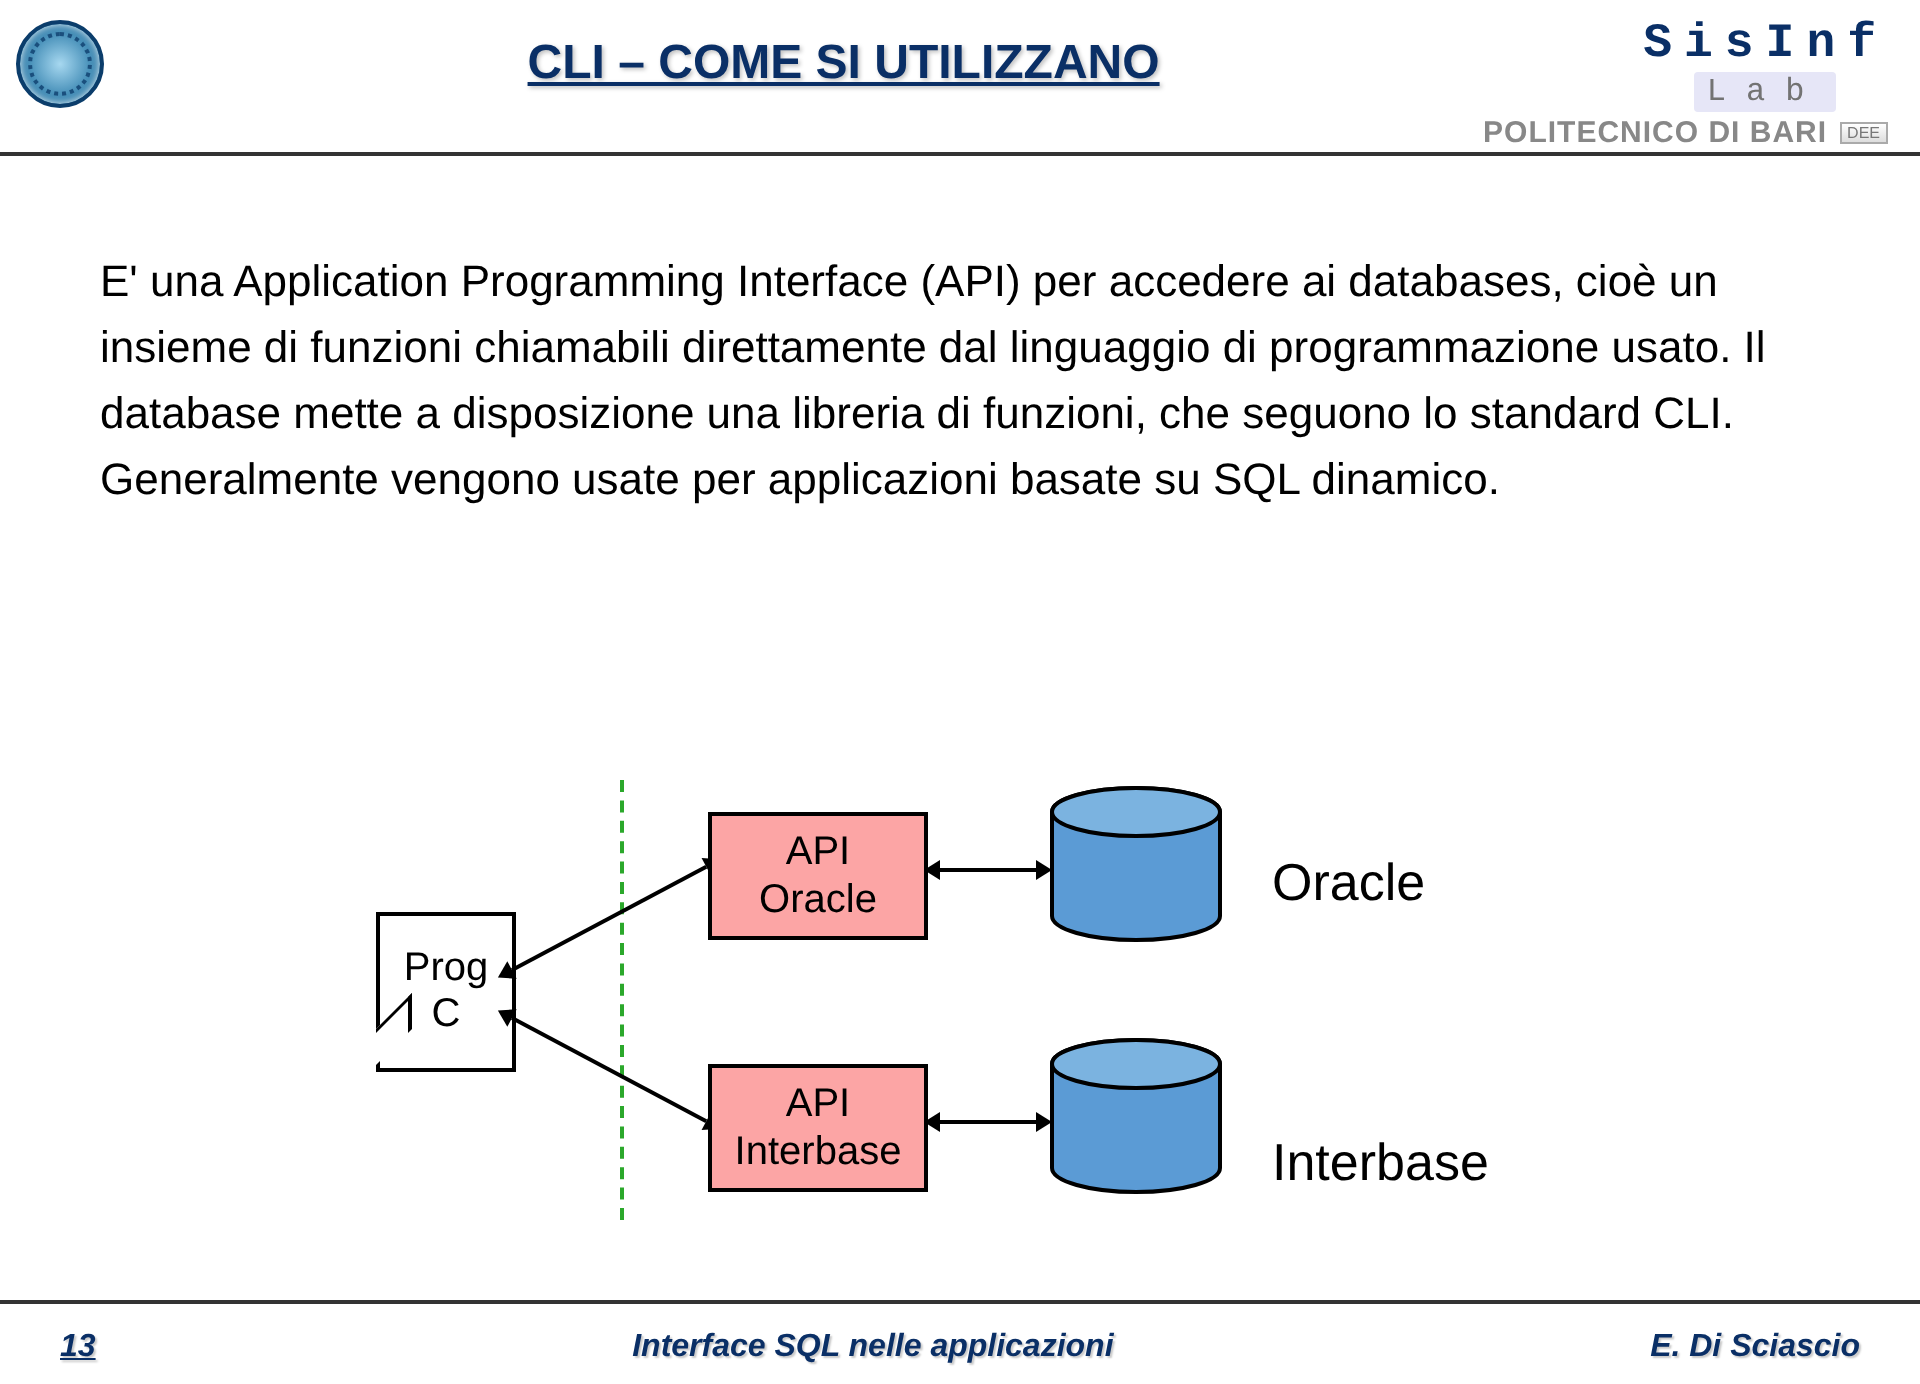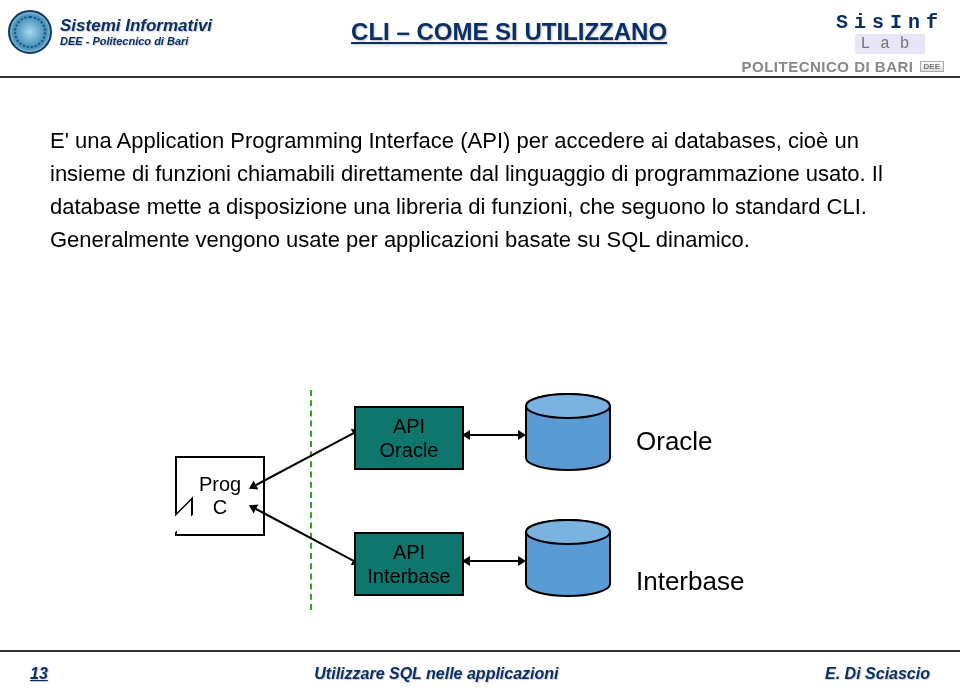--- a/index.html
+++ b/index.html
@@ -63,21 +63,21 @@
     text-align: center;
     margin-left: -30px;
     text-decoration: underline;
   }
   .hdr-right {
     text-align: center;
   }
   .sisinf {
     font-family: "Courier New", monospace;
     font-weight: bold;
-    font-size: 20px;
+    font-size: 24px;
     color: #0a2f66;
     letter-spacing: 6px;
   }
   .lab {
     font-family: "Courier New", monospace;
     color: #737373;
     font-size: 16px;
     letter-spacing: 10px;
     background: #e6e6f7;
     padding: 1px 6px;
@@ -93,21 +93,21 @@
     gap: 6px;
   }
   .polibari-txt {
     font-size: 15px;
     font-weight: bold;
     color: #888;
     letter-spacing: 0.5px;
   }
   .polibari-dee{
     font-size: 8px;
-    font-weight: bold;
+    font-weight: normal;
     color: #777;
     border: 1px solid #aaa;
     padding: 0 3px;
     background: linear-gradient(#fff,#ddd);
   }
   .hr {
     position: absolute;
     top: 76px; left: 0; right: 0;
     height: 2px;
     background: #333;
@@ -125,22 +125,22 @@
   }
   
   .diagram {
     position: absolute;
     top: 380px;
     left: 0; right: 0;
     height: 250px;
   }
   .doc-icon {
     position: absolute;
-    left: 175px; top: 76px;
-    width: 90px; height: 80px;
+    left: 188px; top: 76px;
+    width: 70px; height: 80px;
     border: 2px solid #000;
     background: #fff;
     display: flex;
     flex-direction: column;
     align-items: center;
     justify-content: center;
     font-size: 20px;
   }
   .doc-icon::before {
     content: "";
@@ -158,21 +158,21 @@
   .dashed-v {
     position: absolute;
     left: 310px;
     top: 10px;
     height: 220px;
     border-left: 2px dashed #2ba82b;
   }
   .api-box {
     position: absolute;
     border: 2px solid #000;
-    background: #0f766e;
+    background: #fca5a5;
     font-size: 20px;
     text-align: center;
     padding: 6px 10px;
     line-height: 1.2;
   }
   .api1 { left: 354px; top: 26px; width: 110px; }
   .api2 { left: 354px; top: 152px; width: 110px; }
   .db-cyl {
     position: absolute;
     width: 88px;
@@ -243,24 +243,20 @@
     text-shadow: 1px 1px 1px #c9c9c9;
   }
   .footer .pg { color: #0a2f66; text-decoration: underline; }
 </style>
 </head>
 <body>
 
 <div class="header">
   <div class="hdr-left">
     <div class="logo-circle"></div>
-    <div class="hdr-titles">
-      <div class="hdr-t1">Sistemi Informativi</div>
-      <div class="hdr-t2">DEE - Politecnico di Bari</div>
-    </div>
   </div>
   <div class="hdr-center">CLI – COME SI UTILIZZANO</div>
   <div class="hdr-right">
     <div class="sisinf">SisInf</div>
     <div class="lab">Lab</div>
   </div>
 </div>
 <div class="polibari">
   <div class="polibari-txt">POLITECNICO DI BARI</div>
   <div class="polibari-dee">DEE</div>
@@ -307,15 +303,15 @@
     </svg>
   </div>
 
   <div class="db-label dbl1">Oracle</div>
   <div class="db-label dbl2">Interbase</div>
 </div>
 
 <div class="footer-line"></div>
 <div class="footer">
   <div class="pg">13</div>
-  <div>Utilizzare SQL nelle applicazioni</div>
+  <div>Interface SQL nelle applicazioni</div>
   <div>E. Di Sciascio</div>
 </div>
 
 </body></html>

